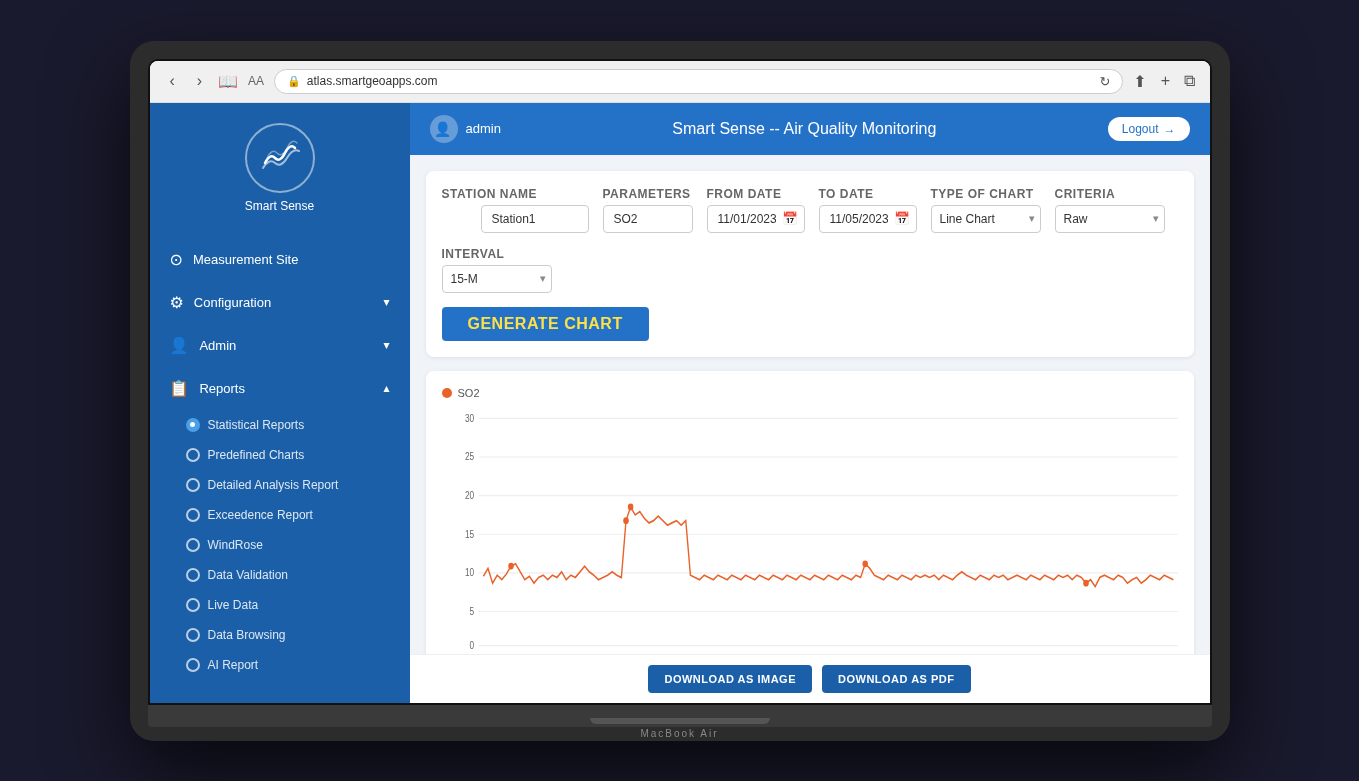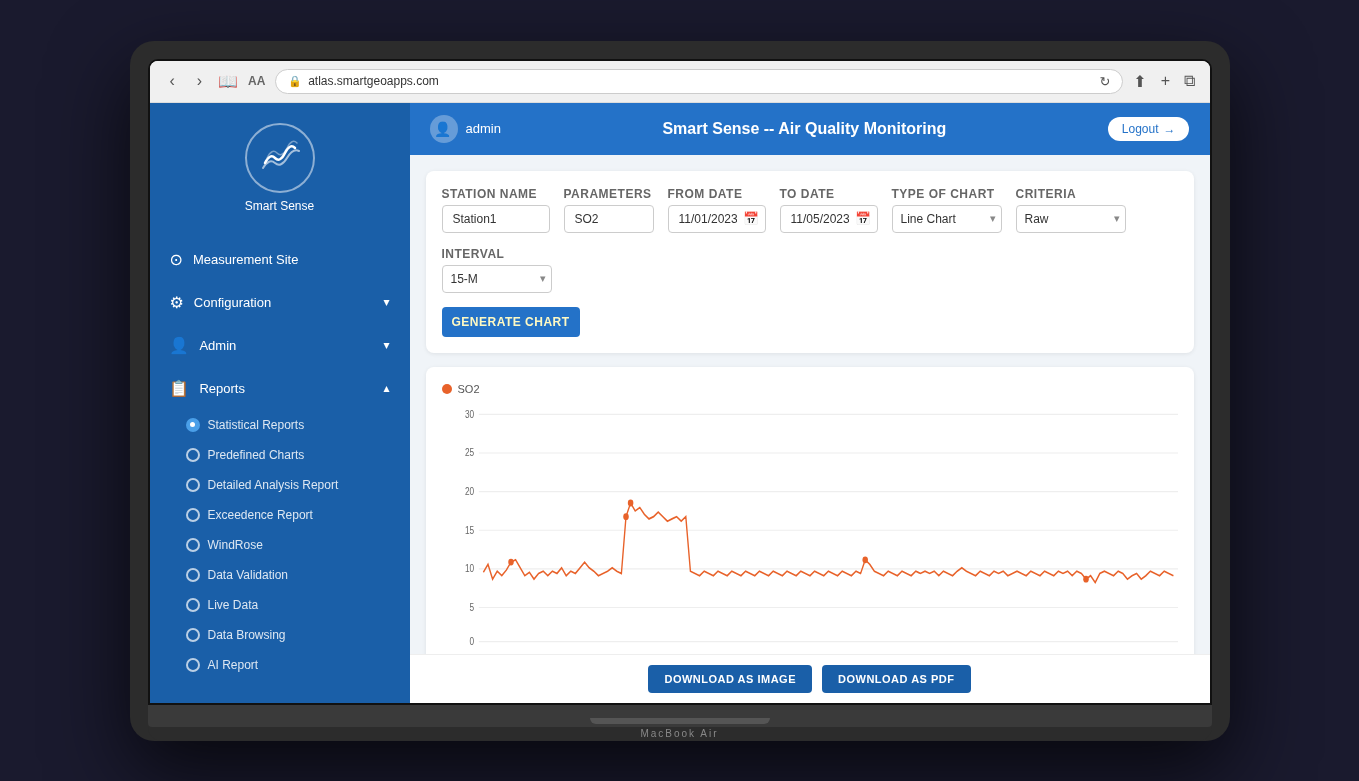--- a/index.html
+++ b/index.html
@@ -35,21 +35,21 @@
     }
     .browser-nav-btn {
       background: none;
       border: none;
       cursor: pointer;
       color: #555;
       font-size: 16px;
       padding: 2px 6px;
     }
     .browser-book-icon { color: #555; font-size: 16px; }
-    .browser-aa { font-size: 12px; color: #666; font-weight: bold; }
+    .browser-aa { font-size: 12px; color: #666; font-weight: normal; }
     .browser-url-bar {
       flex: 1;
       background: #fff;
       border: 1px solid #ccc;
       border-radius: 20px;
       padding: 4px 12px;
       display: flex;
       align-items: center;
       gap: 6px;
       font-size: 12px;
@@ -165,21 +165,21 @@
       height: 28px;
       background: rgba(255,255,255,0.3);
       border-radius: 50%;
       display: flex;
       align-items: center;
       justify-content: center;
       font-size: 14px;
     }
     .app-title {
       font-size: 16px;
-      font-weight: 700;
+      font-weight: 400;
     }
     .logout-btn {
       background: white;
       color: #2472c8;
       border: none;
       border-radius: 20px;
       padding: 5px 14px;
       font-size: 12px;
       cursor: pointer;
       display: flex;
@@ -266,25 +266,25 @@
     }
     .select-arrow {
       position: absolute;
       right: 6px;
       color: #888;
       font-size: 11px;
       pointer-events: none;
     }
     .generate-btn {
       background: #2472c8;
-      color: #fef9c3;
+      color: #fde047;
       border: none;
       border-radius: 4px;
-      padding: 8px 10px;
-      font-size: 12px;
+      padding: 8px 26px;
+      font-size: 16px;
       font-weight: 600;
       cursor: pointer;
       letter-spacing: 0.5px;
     }
     .chart-panel {
       background: white;
       border-radius: 8px;
       padding: 16px;
       box-shadow: 0 1px 4px rgba(0,0,0,0.08);
       flex: 1;
@@ -472,21 +472,21 @@
             <span>→</span>
           </button>
         </div>
 
         <div class="content-area">
 
           <div class="filter-panel">
             <div class="filter-row">
               <div class="filter-group">
                 <label class="filter-label">STATION NAME</label>
-                <input class="filter-input" type="text" value="Station1" style="width: 108px;">
+                <input class="filter-input" type="text" value="Station1" style="width: 108px; margin-left: 39px;">
               </div>
               <div class="filter-group">
                 <label class="filter-label">PARAMETERS</label>
                 <input class="filter-input" type="text" value="SO2" style="width: 90px;">
               </div>
               <div class="filter-group">
                 <label class="filter-label">FROM DATE</label>
                 <div class="date-input-wrap">
                   <input type="text" value="11/01/2023" style="">
                   <span class="calendar-icon">📅</span>

